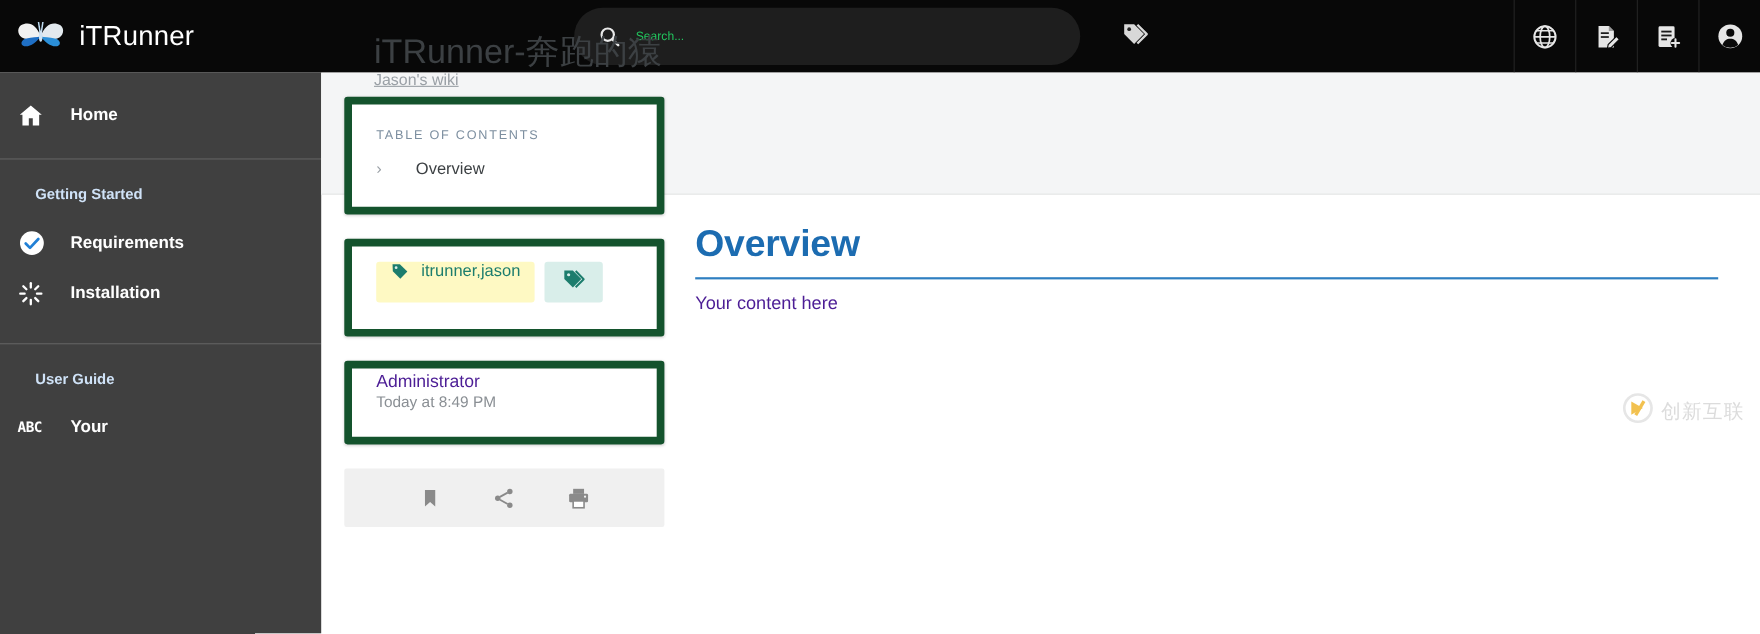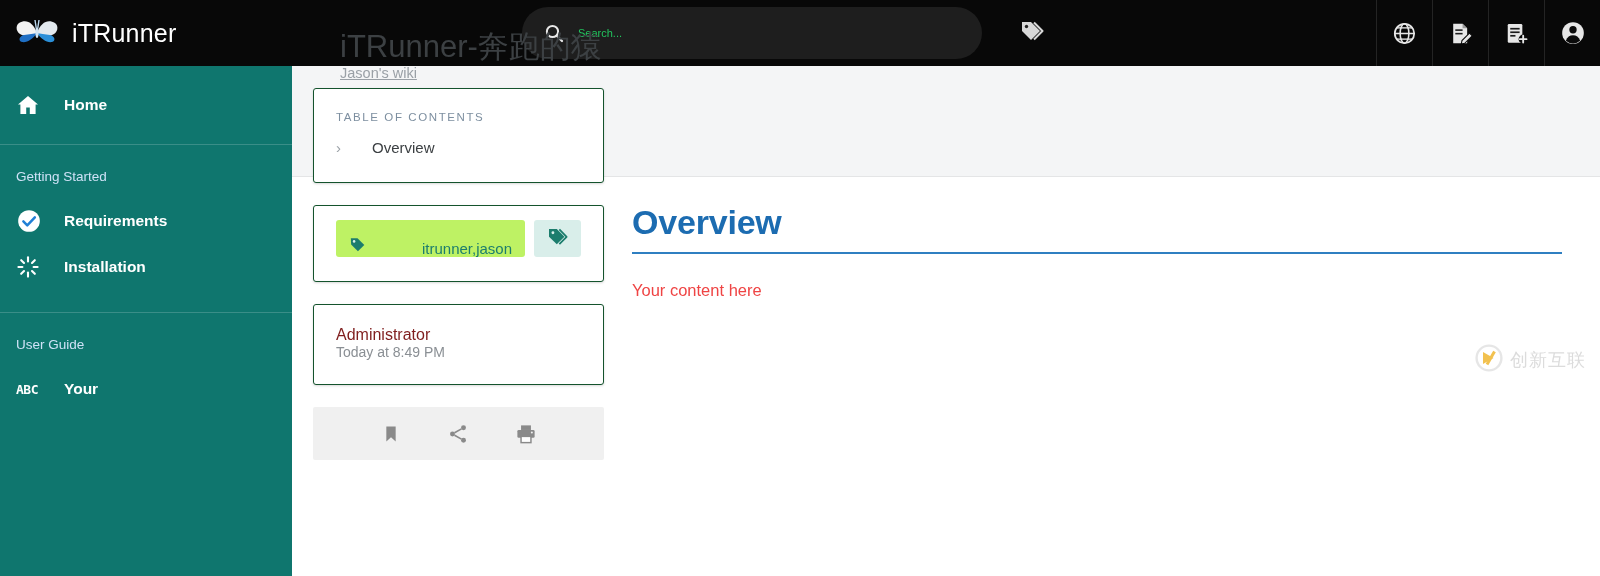--- a/index.html
+++ b/index.html
@@ -40,27 +40,27 @@
   .topright .ticon {
     width: 56px; height: 66px;
     display: flex; align-items: center; justify-content: center;
     border-left: 1px solid #242424;
   }
 
   
   .sidebar {
     position: absolute; top: 66px; left: 0;
     width: 292px; height: 510px;
-    background: #0f766e;
+    background: #404040;
   }
   .sb-item { display: flex; align-items: center; height: 42px; padding-left: 16px; }
   .sb-icon { width: 30px; display: flex; align-items: center; justify-content: flex-start; flex: none; }
   .sb-label { color: #ffffff; font-size: 15.5px; font-weight: bold; margin-left: 18px; white-space: nowrap; }
   .sb-sep { height: 1px; background: rgba(255,255,255,.18); margin: 0; }
-  .sb-section { color: #cfe2f7; font-size: 13.5px; padding-left: 16px; }
+  .sb-section { color: #cfe2f7; font-size: 13.5px; padding-left: 32px; font-weight: bold; }
   .abc-icon {
     color: #ffffff; font-size: 13px; font-weight: bold;
     font-family: "DejaVu Sans Mono", monospace; letter-spacing: -0.5px;
   }
 
   
   .headband {
     position: absolute; top: 66px; left: 292px;
     width: 1308px; height: 111px;
     background: #f4f5f6;
@@ -72,66 +72,66 @@
   }
   .page-sub {
     position: absolute; left: 340px; top: 65px;
     font-size: 14.5px; color: #9aa0a6; text-decoration: underline;
   }
 
   
   .cardcol { position: absolute; left: 313px; top: 88px; width: 291px; }
   .card {
     background: #ffffff;
-    border: 1px solid #14532d;
+    border: 7px solid #14532d;
     border-radius: 3px;
     box-shadow: 0 1px 3px rgba(0,0,0,.10), 0 1px 2px rgba(0,0,0,.06);
     margin-bottom: 22px;
   }
   .card-label {
     font-size: 11.5px; color: #7d8fa0; letter-spacing: 1.6px;
     padding: 22px 22px 0 22px;
   }
   .toc-row { display: flex; align-items: center; padding: 16px 22px 26px 22px; }
   .toc-chev { color: #9aa0a6; font-size: 15px; width: 16px; flex: none; }
   .toc-text { font-size: 15px; color: #3c4043; margin-left: 20px; }
 
   .tag-row { display: flex; align-items: center; padding: 14px 22px 24px 22px; gap: 9px; }
   .tag-chip {
-    display: flex; align-items: flex-end; height: 37px;
-    background: #bef264; border-radius: 3px; padding: 0 13px; gap: 45px;
+    display: flex; align-items: flex-start; height: 37px;
+    background: #fef9c3; border-radius: 3px; padding: 0 13px;
   }
   .tag-chip-text { color: #1c7d6d; font-size: 15px; margin-left: 11px; white-space: nowrap; }
   .tag-more {
     display: flex; align-items: center; justify-content: center;
     width: 53px; height: 37px; background: #d9eeea; border-radius: 3px;
   }
 
   .edited-body { padding: 4px 22px 24px 22px; }
-  .edited-name { font-size: 16px; color: #7f1d1d; margin-top: 17px; }
+  .edited-name { font-size: 16px; color: #4c1d95; margin-top: 0; }
   .edited-time { font-size: 14px; color: #8a8f94; margin-top: 0; }
 
   .actionbar {
     height: 53px; background: #f0f0f0; border-radius: 2px;
     display: flex; align-items: center; justify-content: center; gap: 46px;
   }
   .act-icon { display: flex; align-items: center; justify-content: center; }
 
   
   .content { position: absolute; left: 632px; top: 203px; width: 930px; }
   .h1 {
     font-size: 34px; font-weight: bold; color: #1c6cb1;
     letter-spacing: -.2px;
   }
   .h1-rule { height: 2px; background: #2f7fc1; margin-top: 10px; width: 930px; }
-  .body-text { font-size: 16.5px; color: #ef4444; margin-top: 27px; }
+  .body-text { font-size: 16.5px; color: #4c1d95; margin-top: 13px; }
 
   
   .watermark {
-    position: absolute; right: 14px; bottom: 28px;
+    position: absolute; right: 14px; bottom: 14px;
     display: flex; align-items: center; opacity: .85;
   }
   .wm-text { font-size: 18px; color: #d6d6d6; margin-left: 6px; letter-spacing: 1px; }
 </style>
 </head>
 <body>
 
 <div class="app">
 
   <div class="topbar">

